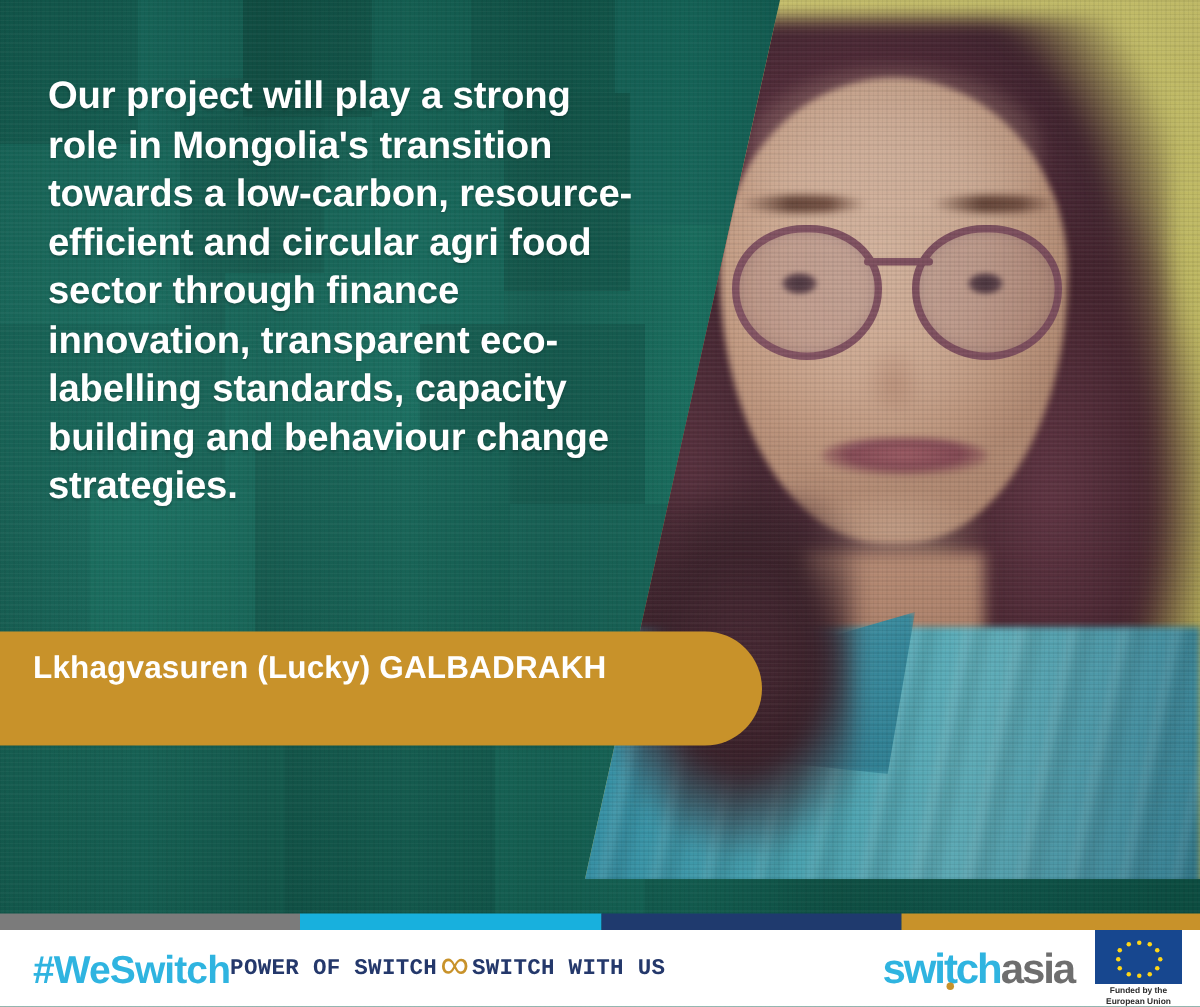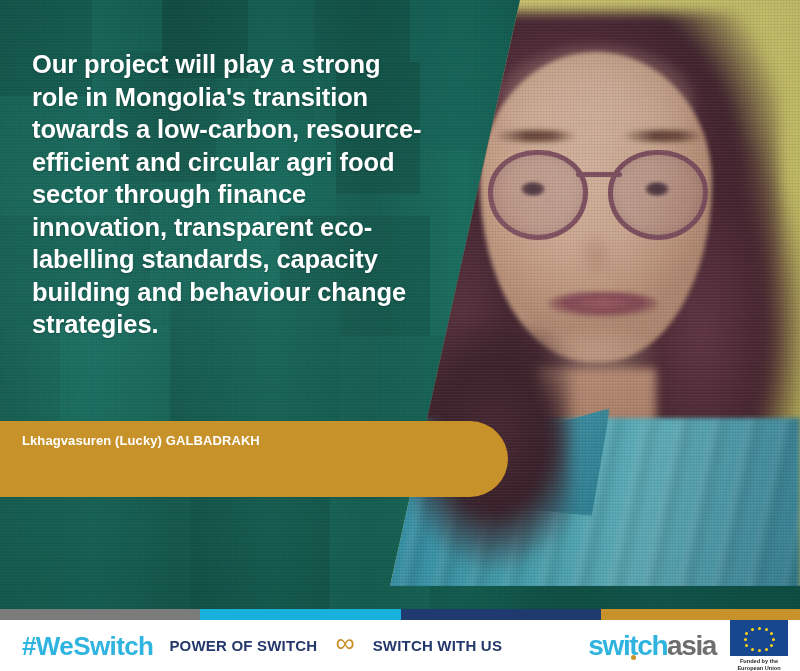--- a/index.html
+++ b/index.html
@@ -257,21 +257,21 @@
     top: 421px;
     width: 508px;
     height: 76px;
     background: #c8922a;
     border-radius: 0 38px 38px 0;
     color: #ffffff;
     box-sizing: border-box;
     padding: 12px 20px 0 22px;
   }
   .badge-name {
-    font-size: 13px;
+    font-size: 21px;
     font-weight: bold;
     letter-spacing: .1px;
     line-height: 1.2;
   }
   .badge-role {
     margin-top: 5px;
     font-size: 13.2px;
     font-style: italic;
     line-height: 1.28;
     white-space: pre-line;
@@ -295,35 +295,36 @@
     width: 800px;
     height: 51px;
     background: #ffffff;
     display: flex;
     align-items: center;
   }
   .footer-left {
     display: flex;
     align-items: center;
     padding-left: 22px;
-    gap: 16px;
+    gap: 0;
   }
   .weswitch {
     color: #2fb4e0;
     font-size: 26px;
     font-weight: bold;
     letter-spacing: -.6px;
     line-height: 1;
   }
   .power-txt {
     color: #24386b;
     font-size: 15px;
     font-weight: bold;
     letter-spacing: .2px;
     line-height: 1;
+    font-family: Liberation Mono, monospace;
   }
   .infinity {
     color: #c8922a;
     font-size: 27px;
     line-height: 1;
     margin: -4px 2px 0 2px;
   }
   .footer-right {
     margin-left: auto;
     display: flex;

